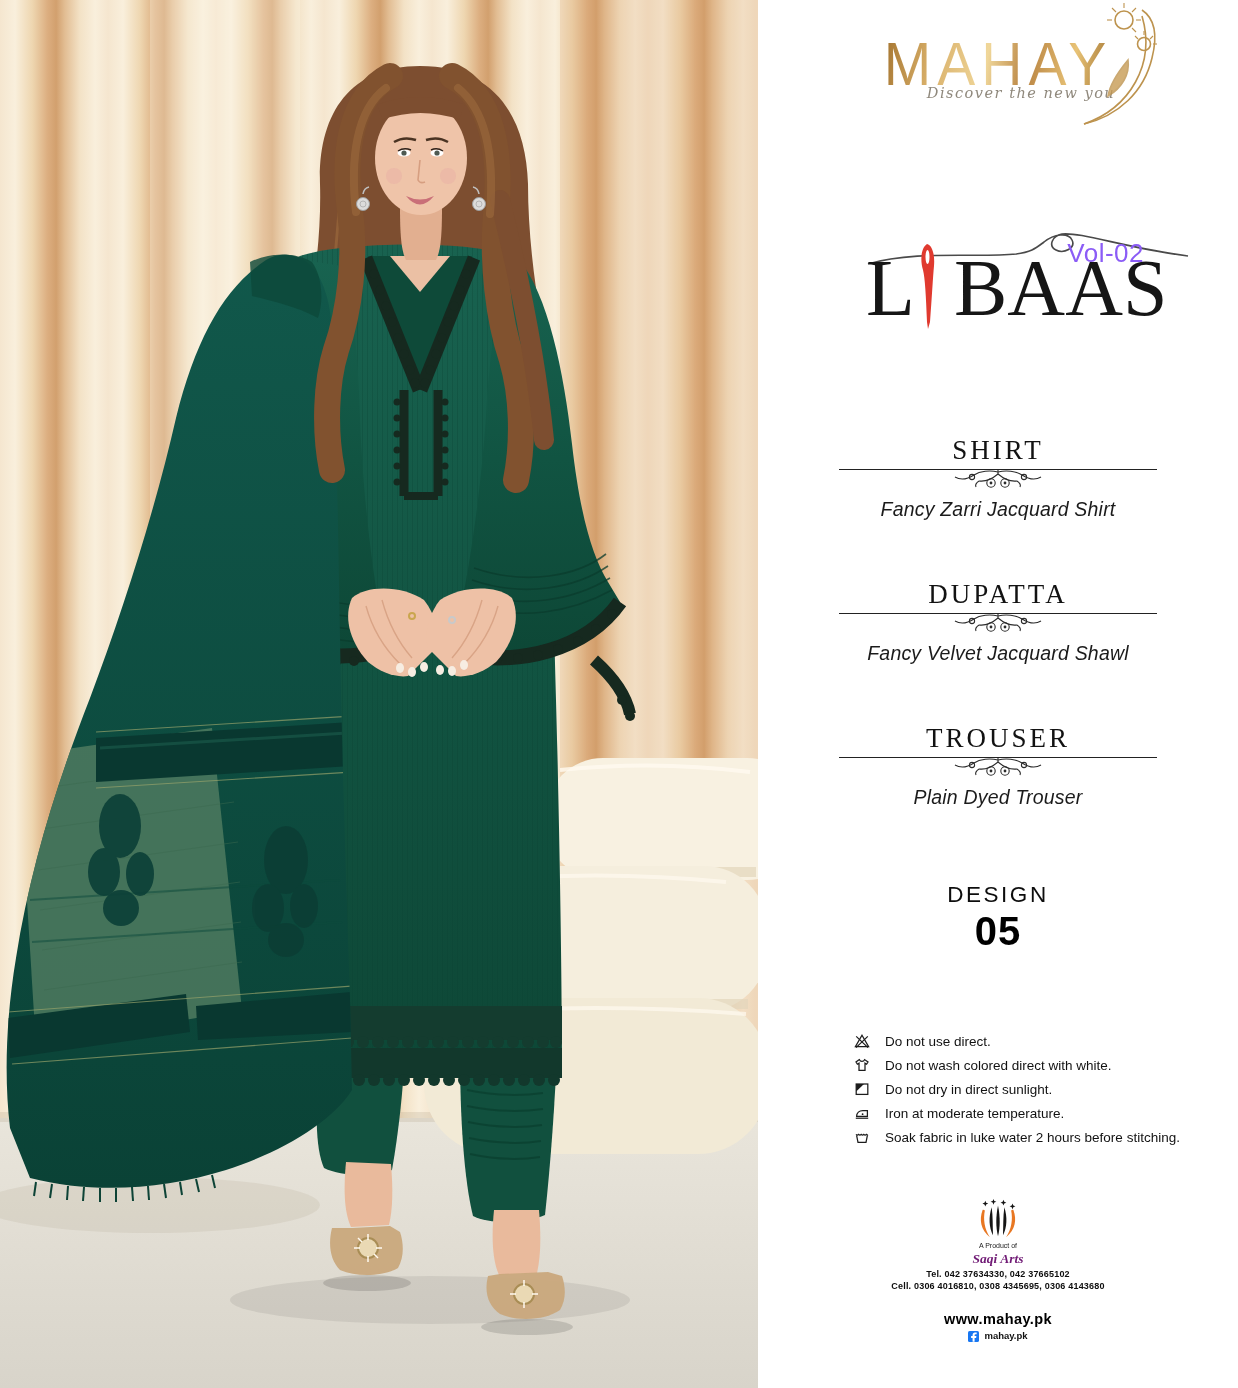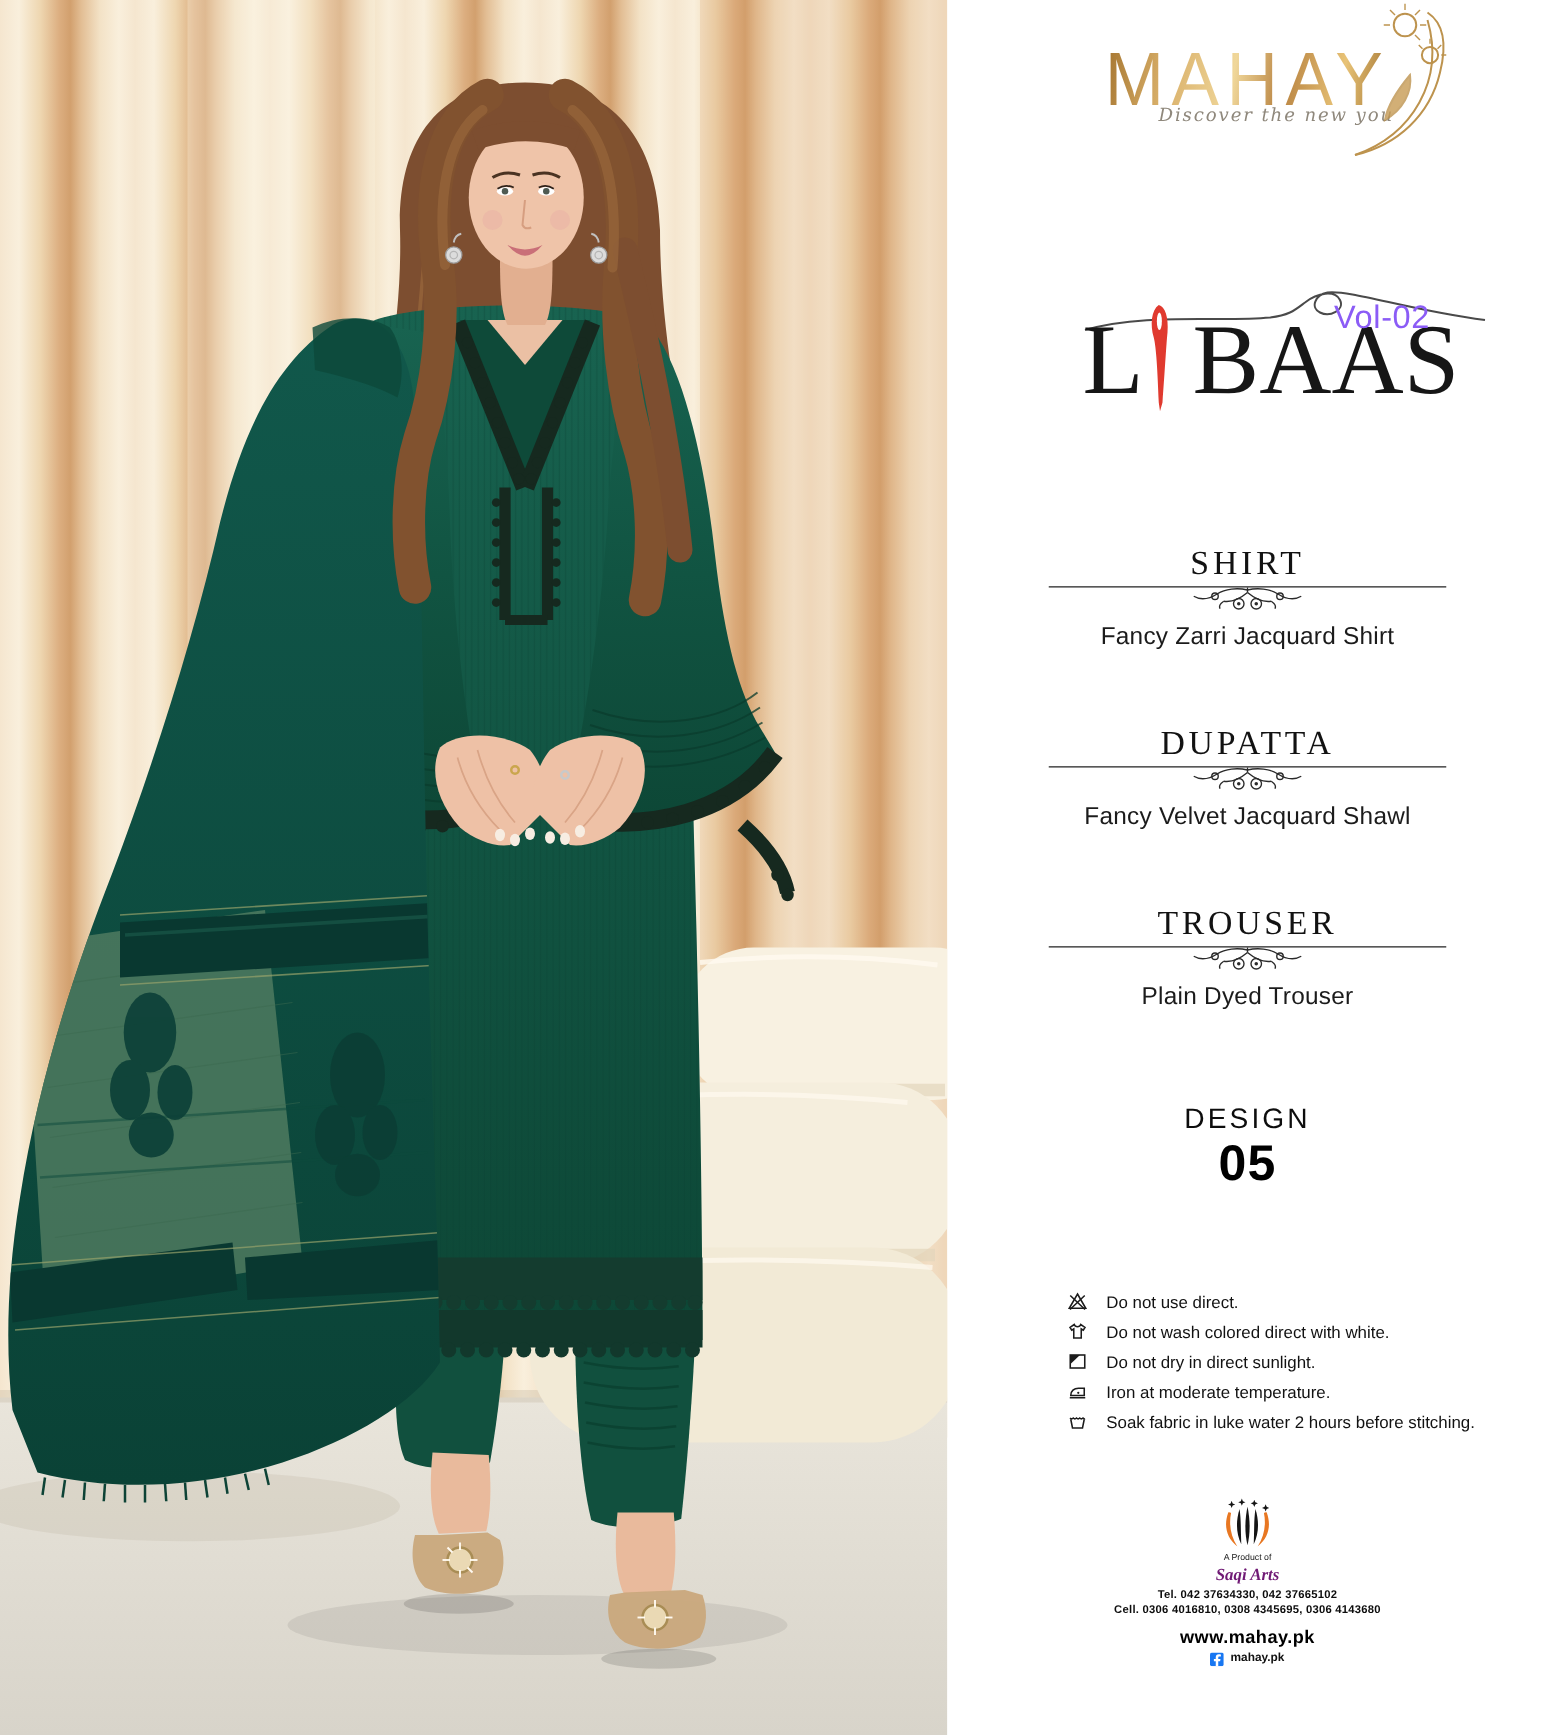--- a/index.html
+++ b/index.html
@@ -25,39 +25,39 @@
   .lb-left,.lb-right{position:absolute;top:22px;font-family:"Liberation Serif",serif;
     font-size:80px;line-height:1;color:#161616;}
   .lb-left{left:0;}
   .lb-right{left:88px;}
   .lb-vol{position:absolute;right:48px;top:12px;font-size:26px;color:#8b5cf6;letter-spacing:0.5px;}
   
   .section{position:absolute;left:0;width:100%;text-align:center;}
   .sec-hd{font-family:"Liberation Serif",serif;font-size:27px;letter-spacing:3px;color:#121212;line-height:1.1;}
   .sec-rule{width:318px;border:none;border-top:1.6px solid #222;margin:3px auto 0;}
   .sec-orn{display:block;margin:-1px auto 0;}
-  .sec-desc{margin-top:7px;font-size:19.5px;color:#1b1b1b;letter-spacing:0.2px;}
+  .sec-desc{margin-top:7px;font-size:19.5px;color:#1b1b1b;letter-spacing:0.2px;font-style:italic;}
   #section-shirt{top:436px;}
   #section-dupatta{top:580px;}
   #section-trouser{top:724px;}
   
   .design{position:absolute;top:882px;left:0;width:100%;text-align:center;}
   .design-label{font-size:22.5px;letter-spacing:2.5px;color:#0d0d0d;}
   .design-number{font-size:40px;font-weight:bold;letter-spacing:1px;margin-top:1px;color:#000;}
   
   .care{position:absolute;top:1033px;left:96px;right:12px;}
   .care-row{display:flex;align-items:center;gap:15px;margin-bottom:8px;}
   .care-row svg{flex:0 0 auto;}
   .care-text{font-size:13.5px;color:#121212;}
   
   .footer{position:absolute;top:1198px;left:0;width:100%;text-align:center;line-height:1.25;}
   .product-of{font-size:7px;color:#1a1a1a;margin-top:-3px;}
   .saqi{font-family:"Liberation Serif",serif;font-weight:bold;font-style:italic;font-size:13.5px;color:#701a75;}
   .tel-line,.cell-line{font-size:9px;font-weight:bold;color:#0d0d0d;margin-top:1px;letter-spacing:0.2px;}
-  .site-line{font-size:14.5px;font-weight:bold;color:#000;margin-top:8px;letter-spacing:0.4px;}
+  .site-line{font-size:14.5px;font-weight:bold;color:#000;margin-top:18px;letter-spacing:0.4px;}
   .fb-row{display:flex;justify-content:center;align-items:center;gap:5px;margin-top:2px;}
   .fb-handle{font-size:9.5px;font-weight:bold;color:#111;}
 </style>
 </head>
 <body>
 
 <div id="page">
 
   <div id="photo-wrap">
     <svg viewBox="0 0 758 1388" width="758" height="1388">

